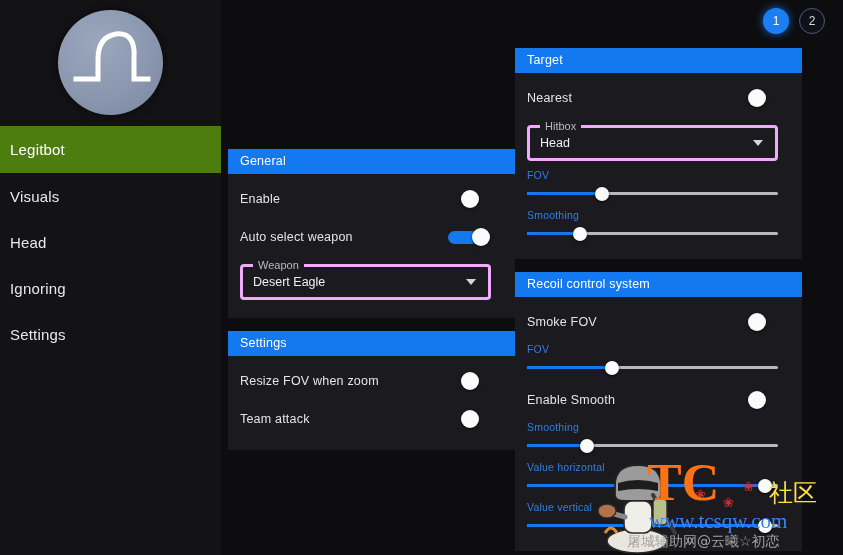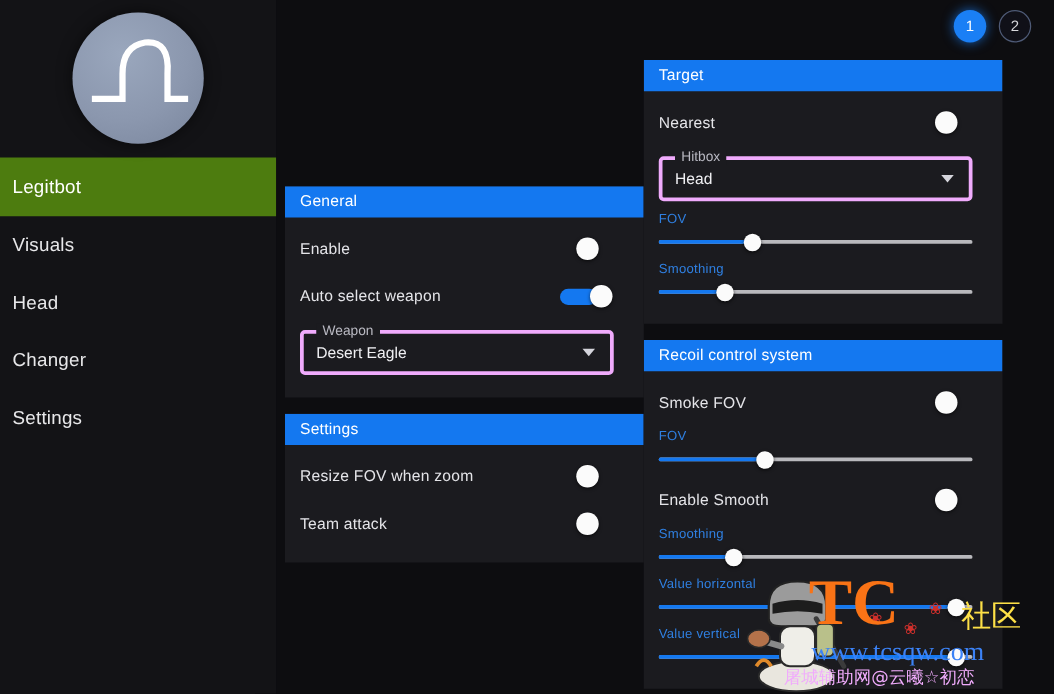--- a/index.html
+++ b/index.html
@@ -283,21 +283,21 @@
     top: 54px;
     font-size: 21px;
     color: #3b82f6;
     font-family: "Liberation Serif", serif;
   }
   .wm-sub {
     position: absolute;
     left: 44px;
     top: 78px;
     font-size: 14px;
-    color: #f0abfc;
+    color: #a3a3a3;
     font-family: "DejaVu Sans", sans-serif;
     white-space: nowrap;
   }
   .wm-paw {
     position: absolute;
     color: #d0302c;
     font-size: 13px;
   }
   .wm-char {
     position: absolute;
@@ -326,21 +326,21 @@
       <div class="nav-item active">
         <span>Legitbot</span>
       </div>
       <div class="nav-item">
         <span>Visuals</span>
       </div>
       <div class="nav-item">
         <span>Head</span>
       </div>
       <div class="nav-item">
-        <span>Changer</span>
+        <span>Ignoring</span>
       </div>
       <div class="nav-item">
         <span>Settings</span>
       </div>
     </div>
   </div>
 
   <div class="main">
 
     <div class="pager">

